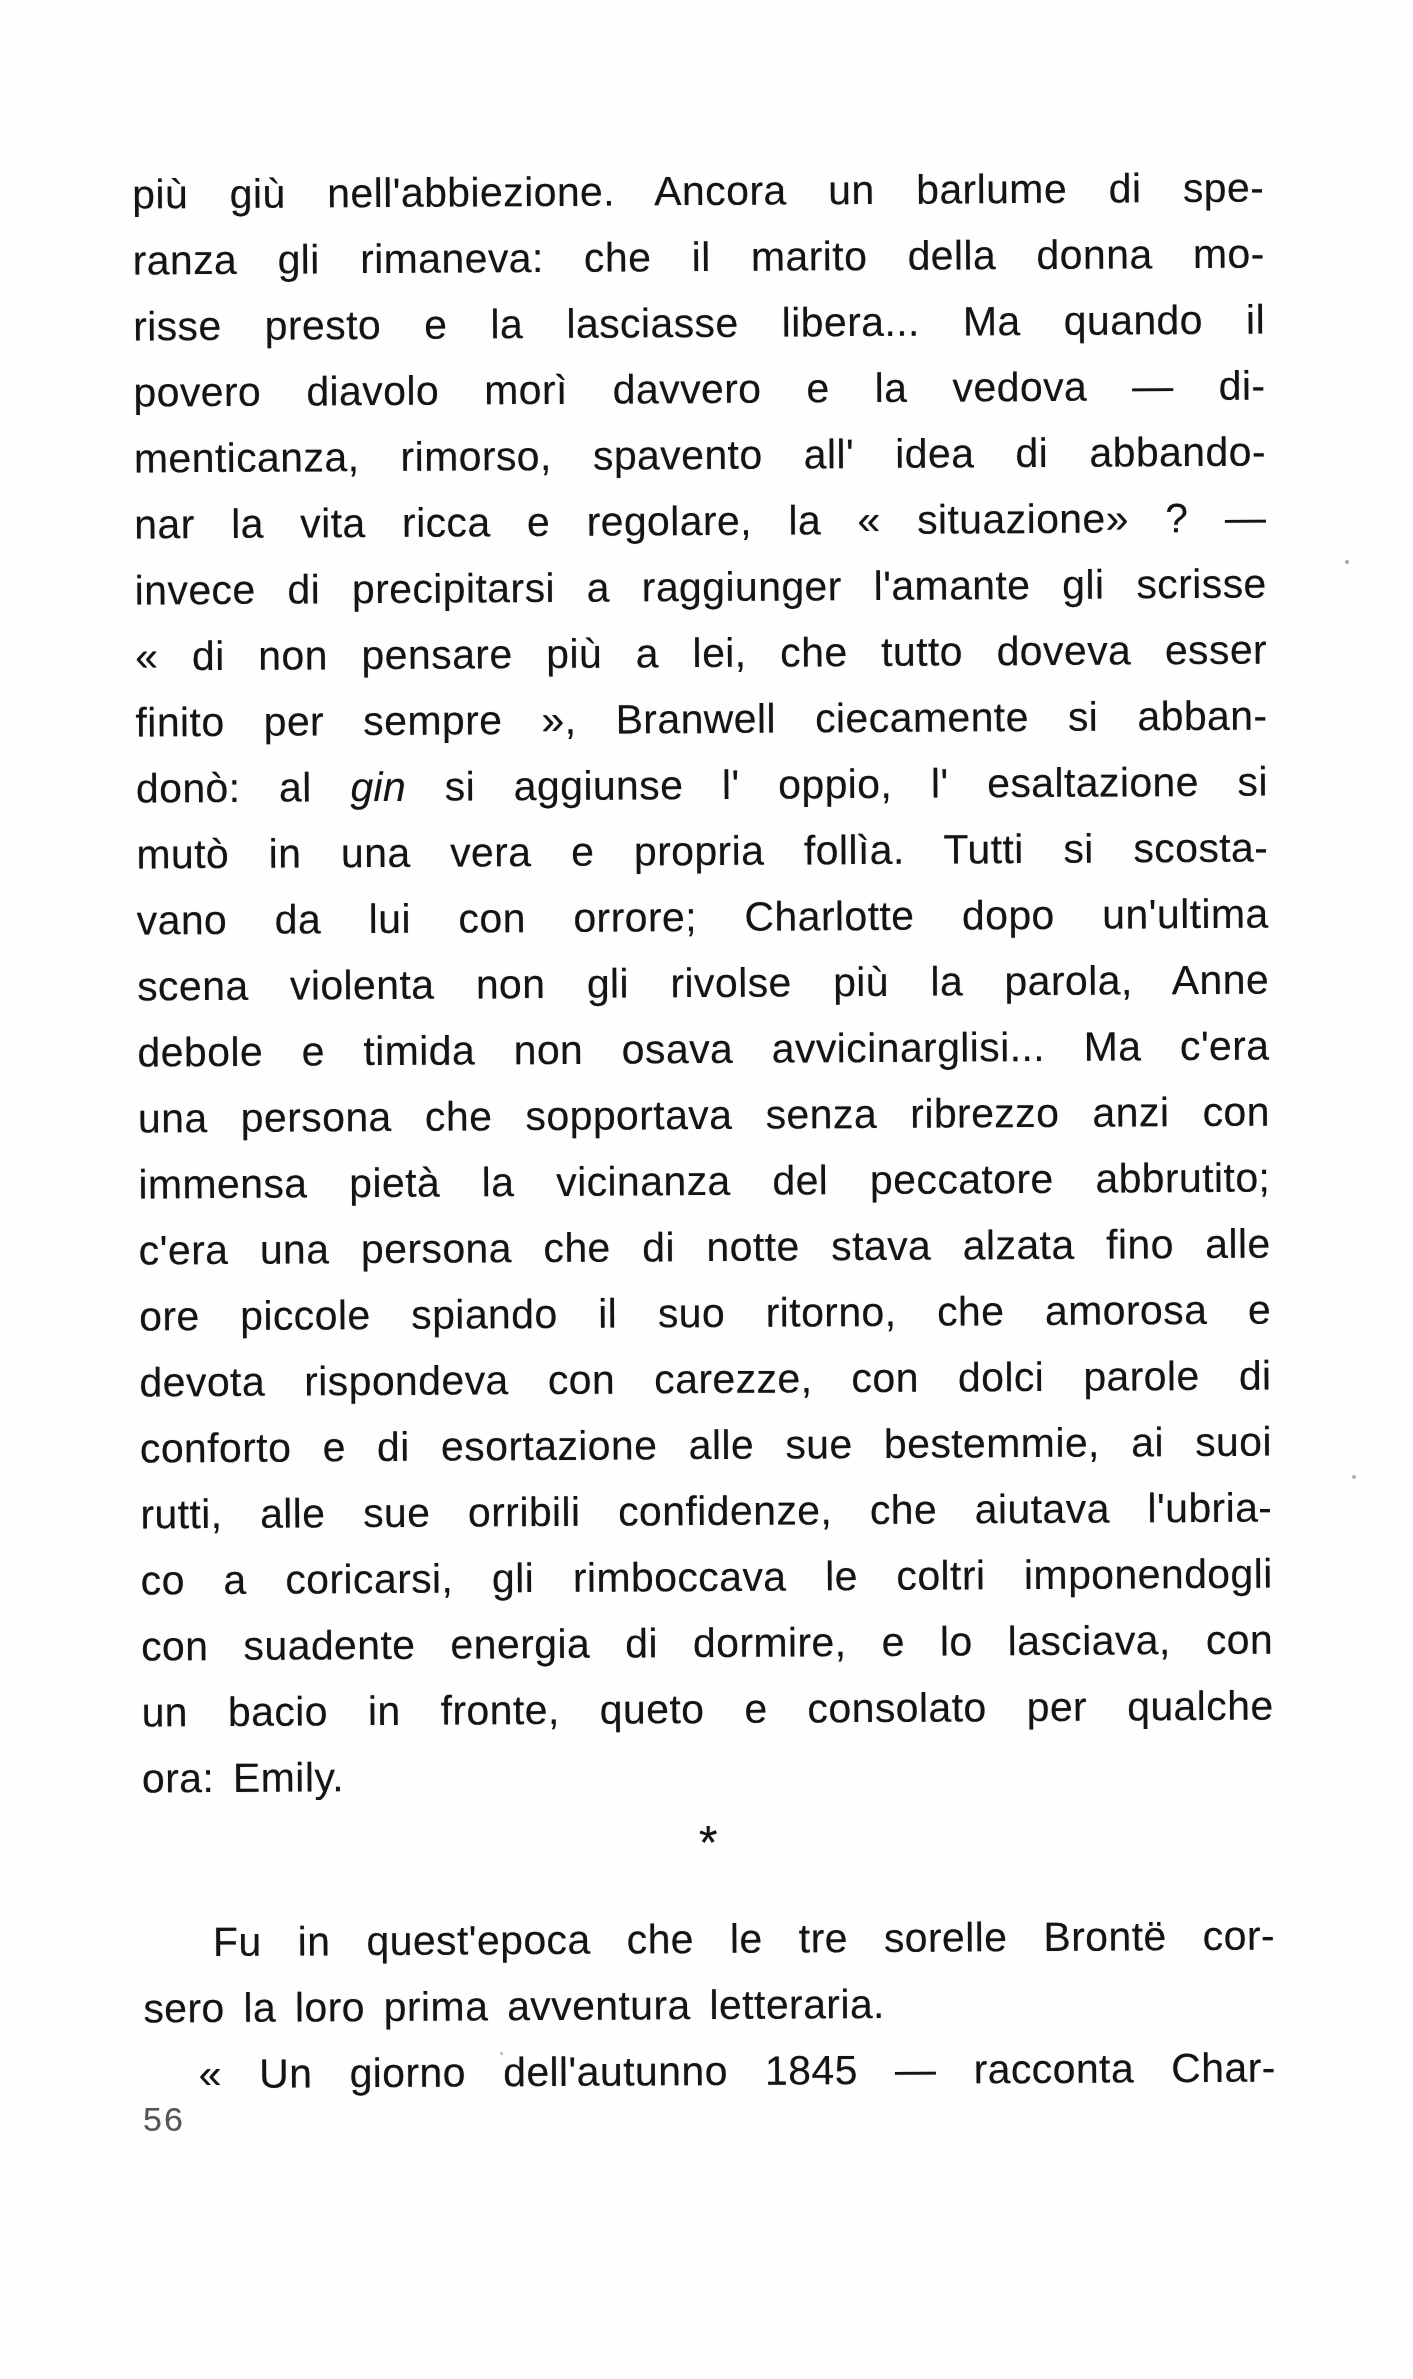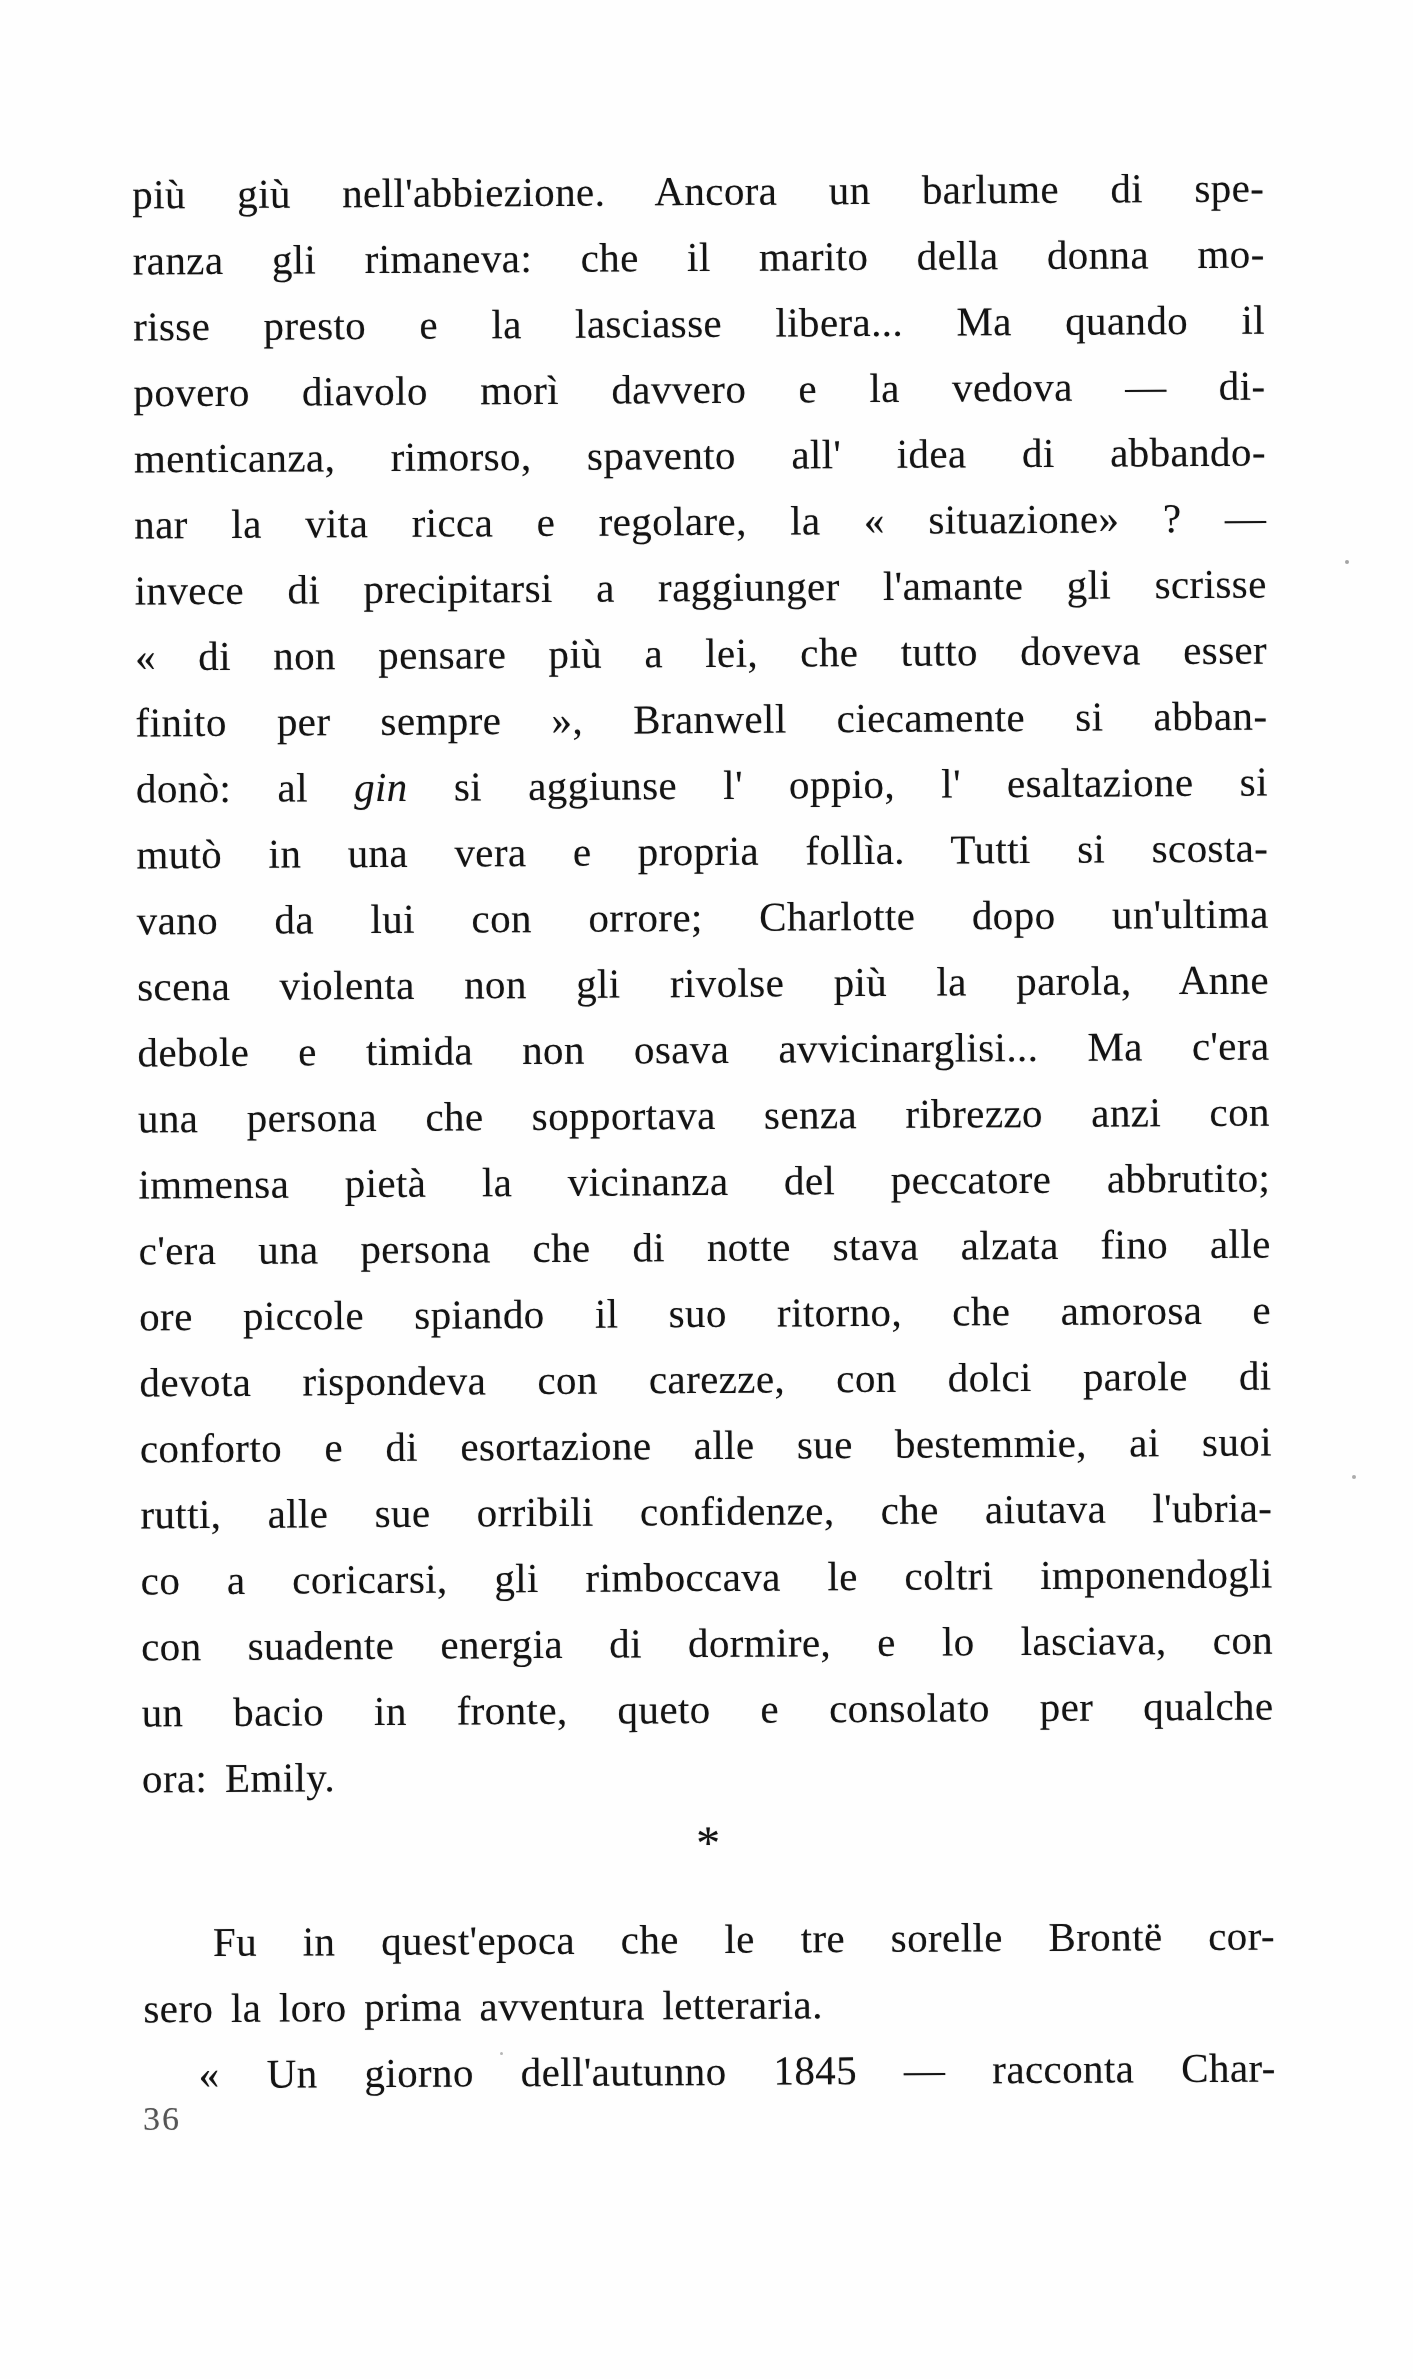--- a/index.html
+++ b/index.html
@@ -6,21 +6,21 @@
     margin: 0;
     padding: 0;
     background: #ffffff;
   }
   .page {
     position: relative;
     width: 1413px;
     height: 2379px;
     background: #fefefe;
     overflow: hidden;
-    font-family: Liberation Serif, serif;
+    font-family: Liberation Sans, sans-serif;
     color: #141414;
   }
   .text-block {
     position: absolute;
     left: 138px;
     top: 158px;
     width: 1132px;
     transform: rotate(-0.35deg);
     font-size: 41px;
     line-height: 66px;
@@ -110,18 +110,18 @@
 
     <div class="separator">*</div>
 
     <div class="line indent">Fu in quest'epoca che le tre sorelle Brontë cor-</div>
     <div class="line endpara">sero la loro prima avventura letteraria.</div>
 
     <div class="line indent-small">« Un giorno dell'autunno 1845 — racconta Char-</div>
 
   </div>
 
-  <div class="page-number">36</div>
+  <div class="page-number">56</div>
 
   <div class="speckle sp1"></div>
   <div class="speckle sp2"></div>
   <div class="speckle sp3"></div>
 </div>
 
 </body></html>

